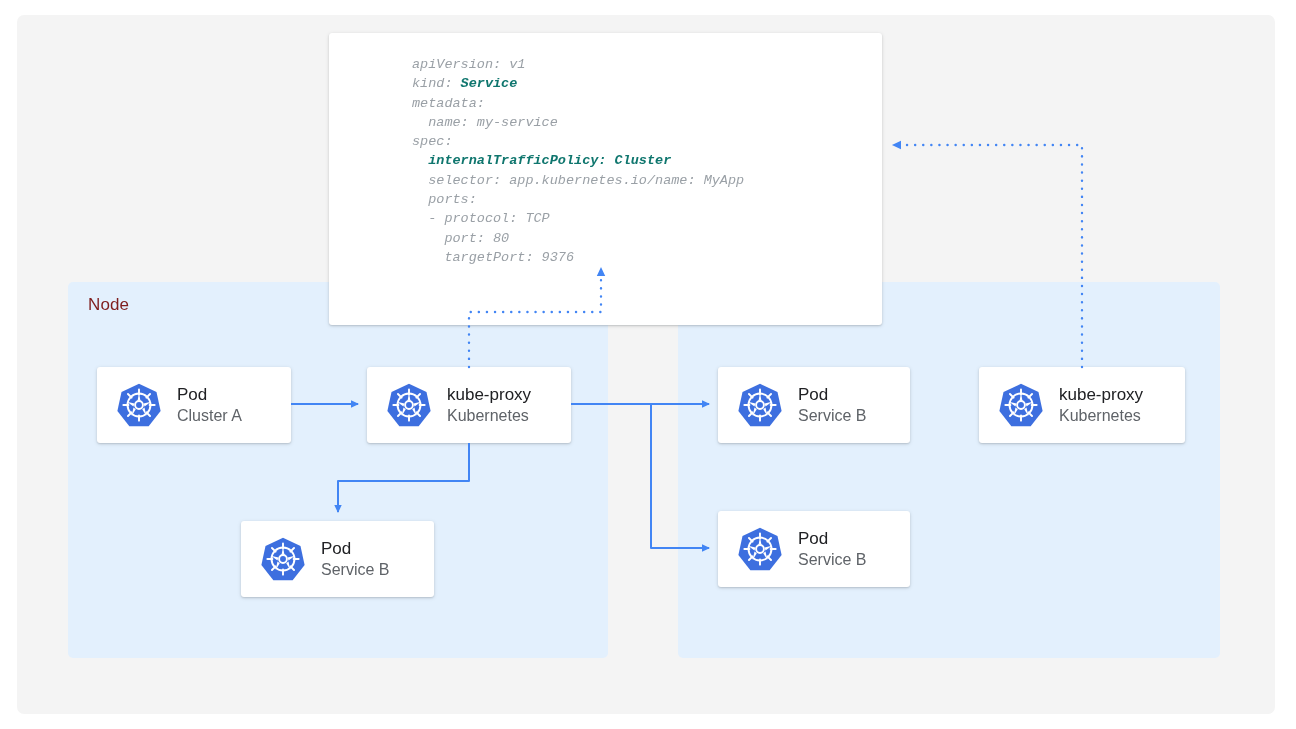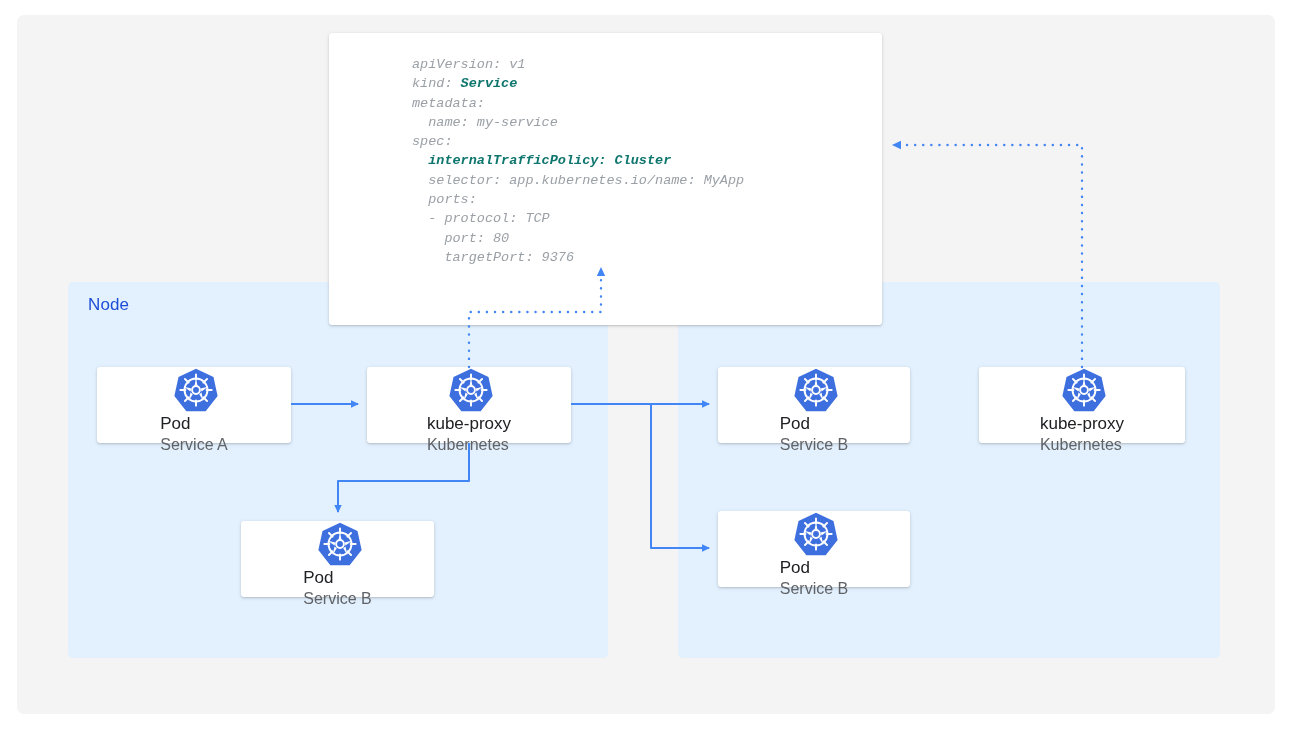--- a/index.html
+++ b/index.html
@@ -39,38 +39,37 @@
   .node {
     position: absolute;
     background: #e3f0fd;
     border-radius: 5px;
   }
   .node-label {
     position: absolute;
     left: 20px;
     top: 13px;
     font-size: 17px;
-    color: #1d4ed8;
+    color: #7f1d1d;
     font-family: "Liberation Sans", sans-serif;
     letter-spacing: .1px;
     white-space: nowrap;
   }
   #node-left  { left: 68px;  top: 282px; width: 540px; height: 376px; }
   #node-right { left: 678px; top: 282px; width: 542px; height: 376px; }
 
   
   .card {
     position: absolute;
     background: #ffffff;
     border-radius: 3px;
     box-shadow: 0 1px 2px rgba(60,64,67,.22), 0 1px 4px rgba(60,64,67,.10);
     display: flex;
     align-items: center;
     box-sizing: border-box;
-    flex-direction: column;
   }
   .card .k8s-logo {
     flex: 0 0 auto;
     width: 46px;
     height: 46px;
     margin-left: 19px;
     margin-right: 15px;
   }
   .card-text {
     display: flex;
@@ -163,21 +162,21 @@
             <polygon points="50,24 53.2,41 46.8,41"></polygon>
             <polygon points="76,43 62,53 60,46.8"></polygon>
             <polygon points="66,74 57,59.5 62,55.5"></polygon>
             <polygon points="34,74 43,59.5 38,55.5"></polygon>
             <polygon points="24,43 38,53 40,46.8"></polygon>
           </g>
         </svg>
       </span>
       <span class="card-text">
         <span class="card-title">Pod</span>
-        <span class="card-sub">Service A</span>
+        <span class="card-sub">Cluster A</span>
       </span>
     </div>
 
     <div class="card" id="card-kube-proxy-1" style="left:350px; top:352px;">
       <span class="k8s-logo">
         <svg viewBox="0 0 100 100" width="46" height="46" aria-hidden="true">
           <polygon points="50,4 88,22 97,63 71,96 29,96 3,63 12,22" fill="#3d6fdf"></polygon>
           <g fill="none" stroke="#ffffff" stroke-width="4.2" stroke-linecap="round">
             <circle cx="50" cy="50" r="25"></circle>
             <circle cx="50" cy="50" r="8.5" fill="#3d6fdf"></circle>

